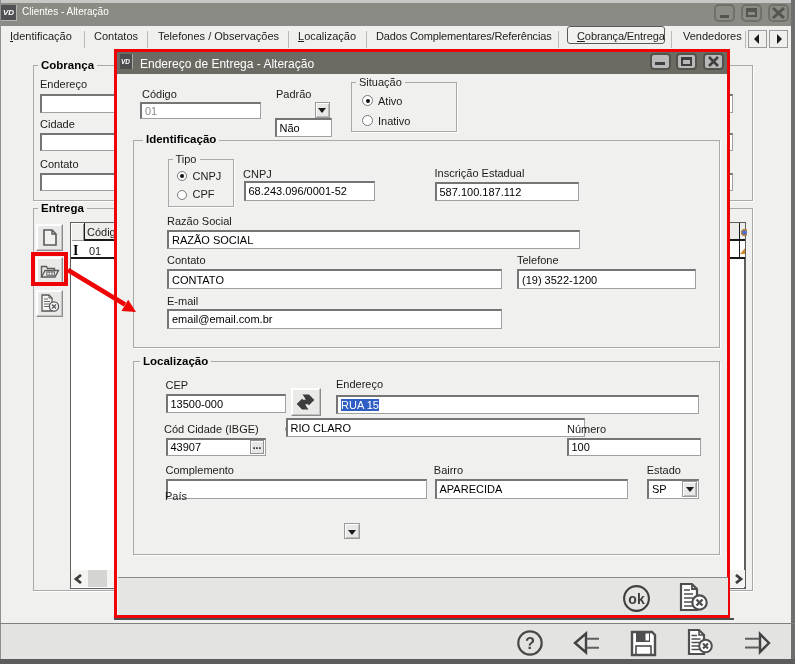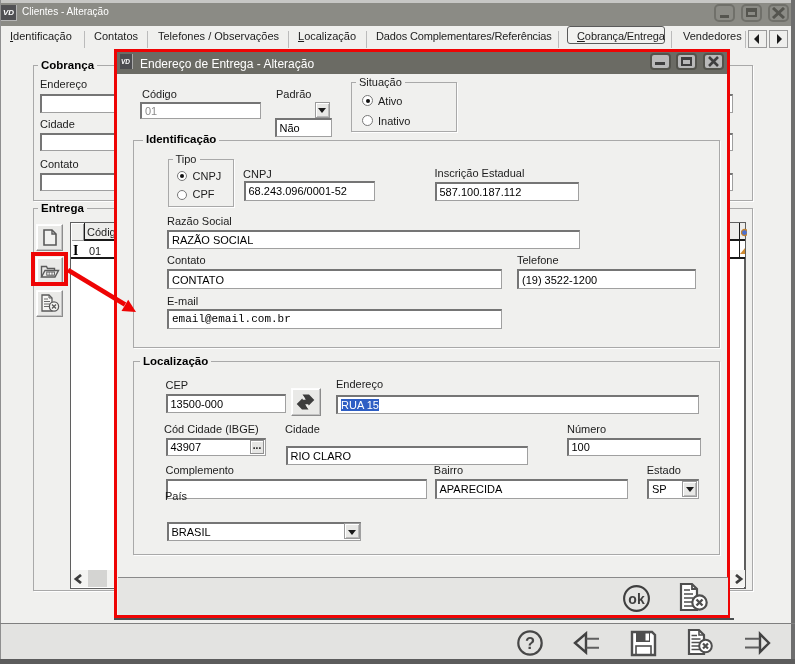--- a/index.html
+++ b/index.html
@@ -199,56 +199,55 @@
   <div class="tb" style="left:125.5px;top:107px;width:131.5px;height:19.5px;">68.243.096/0001-52</div>
   <div class="lbl" style="left:316.5px;top:92.5px;">Inscrição Estadual</div>
   <div class="tb" style="left:316.5px;top:108px;width:144.5px;height:18.5px;">587.100.187.112</div>
   <div class="lbl" style="left:49px;top:140.5px;">Razão Social</div>
   <div class="tb" style="left:49px;top:155.5px;width:412.5px;height:19.5px;">RAZÃO SOCIAL</div>
   <div class="lbl" style="left:49px;top:179.5px;">Contato</div>
   <div class="tb" style="left:49px;top:195px;width:335px;height:20px;">CONTATO</div>
   <div class="lbl" style="left:399px;top:179.5px;">Telefone</div>
   <div class="tb" style="left:399px;top:195px;width:179px;height:20px;">(19) 3522-1200</div>
   <div class="lbl" style="left:49px;top:220.5px;">E-mail</div>
-  <div class="tb" style="left:49px;top:235px;width:335px;height:19.5px;font-family:Liberation Mono, monospace;">email@email.com.br</div>
+  <div class="tb" style="left:49px;top:235px;width:335px;height:19.5px;">email@email.com.br</div>
 
   <div class="gb" style="left:15px;top:287px;width:586.5px;height:194px;"></div>
   <div class="gbl" style="left:22px;top:281px;">Localização</div>
   <div class="lbl" style="left:47.5px;top:305px;">CEP</div>
   <div class="tb" style="left:47.5px;top:320px;width:120px;height:19px;">13500-000</div>
   <div class="abs" style="left:172.5px;top:313.5px;width:30.5px;height:28px;background:#e9e9e7;border:1px solid #8c8c8c;border-top-color:#fdfdfd;border-left-color:#fdfdfd;box-shadow:inset -1px -1px 0 #c2c2c2, inset 1px 1px 0 #fff;"></div>
   <svg class="abs" style="left:178px;top:319.5px;" width="19" height="16" viewBox="0 0 19 16">
       <polygon points="6.5,0.5 13,0.5 18.3,5.9 13,11.3 6.5,11.3 10,5.9" fill="#3d3d3d"></polygon>
       <polygon points="12.5,4.7 6,4.7 0.7,10.1 6,15.5 12.5,15.5 9,10.1" fill="#3d3d3d"></polygon>
       <polygon points="6.7,1.3 9.8,5.7 6.7,5.7" fill="#f0f0ee"></polygon>
       <polygon points="12.3,14.7 9.2,10.3 12.3,10.3" fill="#f0f0ee"></polygon>
     </svg>
   <div class="lbl" style="left:218px;top:304px;">Endereço</div>
   <div class="tb" style="left:218px;top:320.5px;width:362.5px;height:19px;">
       <span style="background:#2e5ec4;color:#fff;">RUA 15</span>
     </div>
   <div class="lbl" style="left:46px;top:348.5px;">Cód Cidade (IBGE)</div>
   <div class="tb" style="left:47.5px;top:363.5px;width:100px;height:18.5px;">43907</div>
   <div class="abs" style="left:132px;top:365.5px;width:14px;height:14px;background:#e6e6e4;border:1px solid #909090;box-shadow:inset 1px 1px 0 #fff;font-size:10px;line-height:10px;text-align:center;color:#111;font-weight:bold;">...</div>
   <div class="lbl" style="left:167px;top:348.5px;">Cidade</div>
-  <div class="tb" style="left:167.5px;top:372px;width:242px;height:18.5px;">RIO CLARO</div>
+  <div class="tb" style="left:167.5px;top:344px;width:299px;height:18.5px;">RIO CLARO</div>
   <div class="lbl" style="left:449px;top:348.5px;">Número</div>
   <div class="tb" style="left:448.5px;top:363.5px;width:134px;height:18.5px;">100</div>
   <div class="lbl" style="left:47.5px;top:389.5px;">Complemento</div>
   <div class="tb" style="left:48px;top:405px;width:260.5px;height:19.5px;"></div>
   <div class="lbl" style="left:315.8px;top:389.5px;">Bairro</div>
   <div class="tb" style="left:316.5px;top:405px;width:193.5px;height:19.5px;">APARECIDA</div>
   <div class="lbl" style="left:528.7px;top:389.5px;">Estado</div>
   <div class="tb" style="left:529px;top:405px;width:51.5px;height:19.5px;">SP</div>
   <div class="abs" style="left:564px;top:407px;width:15px;height:16px;background:#e8e8e6;border:1px solid #9a9a9a;box-shadow:inset 1px 1px 0 #fff, inset -1px -1px 0 #b9b9b9;"></div>
   <svg class="abs" style="left:567.5px;top:412.5px;" width="9" height="6">
       <path d="M0 0 L8 0 L4 5 Z" fill="#1a1a1a"></path>
     </svg>
   <div class="lbl" style="left:47px;top:416px;">País</div>
-  <div class="tb" style="left:48.5px;top:448px;width:194.5px;height:18.5px;">BRASIL</div>
   <div class="abs" style="left:226px;top:449px;width:16px;height:15.5px;background:#e8e8e6;border:1px solid #9a9a9a;box-shadow:inset 1px 1px 0 #fff, inset -1px -1px 0 #b9b9b9;"></div>
   <svg class="abs" style="left:230.3px;top:455.7px;" width="9" height="6">
       <path d="M0 0 L8 0 L4 5 Z" fill="#1a1a1a"></path>
     </svg>
 
   <div class="abs" style="left:0;top:503px;width:610px;height:1px;background:#8a8a8a;"></div>
   <div class="abs" style="left:0;top:504px;width:610px;height:37px;background:#e5e5e3;"></div>
   <div class="abs" style="left:0;top:538.5px;width:610px;height:2px;background:#ddeaea;"></div>
   <svg class="abs" style="left:505px;top:511px;" width="27" height="27" viewBox="0 0 27 27">
       <circle cx="13.5" cy="13.5" r="12.4" fill="none" stroke="#3f3f3f" stroke-width="2.1"></circle>

